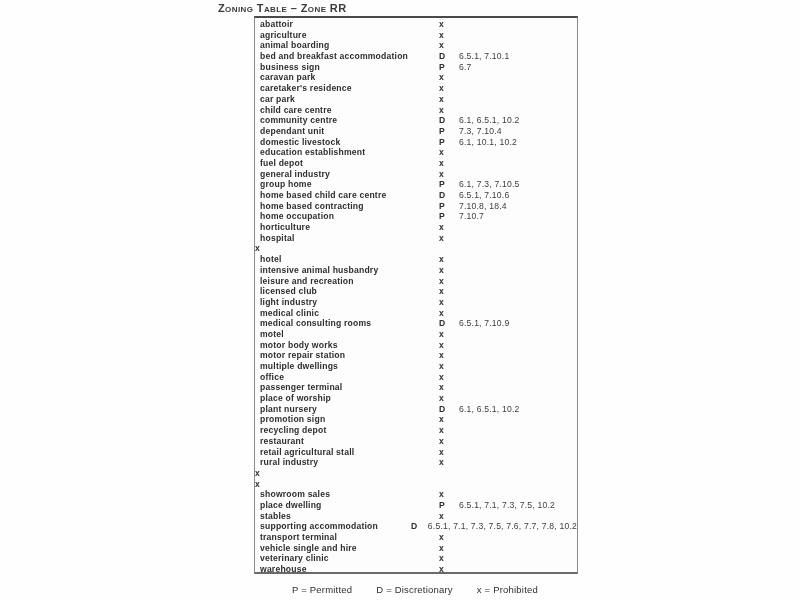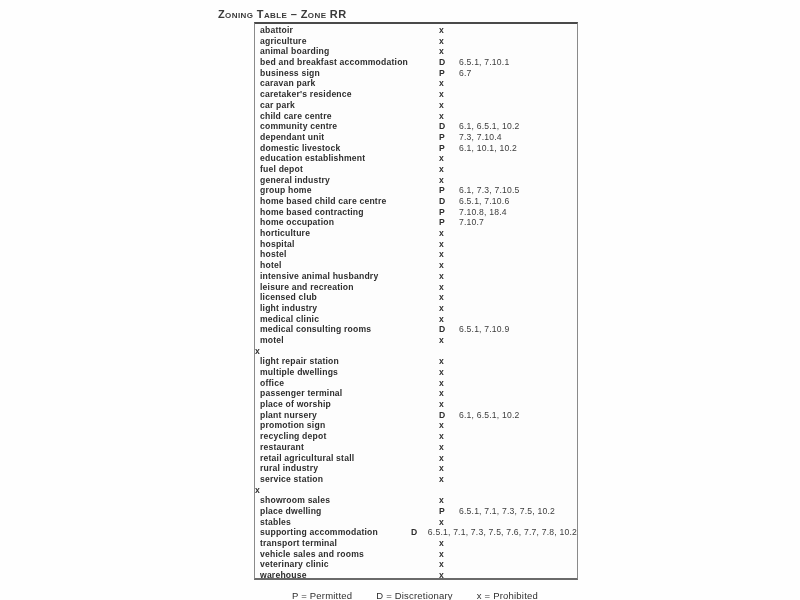--- a/index.html
+++ b/index.html
@@ -9,21 +9,21 @@
   .page {
     position: relative;
     width: 800px;
     height: 600px;
     background: #fefefe;
   }
 
   .doc {
     position: absolute;
     left: 214px;
-    top: 6px;
+    top: 0;
     width: 364px;
   }
 
   .title {
     font-size: 11px;
     font-weight: 700;
     font-variant: small-caps;
     letter-spacing: 0.4px;
     color: #3a3a3a;
     padding: 2px 0 2px 4px;
@@ -211,21 +211,20 @@
     <span class="refs"></span>
   </div>
 
   <div class="row">
     <span class="use">hospital</span>
     <span class="code">x</span>
     <span class="refs"></span>
   </div>
 
   <div class="row">
-    <span class="use">hostel</span>
     <span class="code">x</span>
     <span class="refs"></span>
   </div>
 
   <div class="row">
     <span class="use">hotel</span>
     <span class="code">x</span>
     <span class="refs"></span>
   </div>
 
@@ -265,26 +264,27 @@
     <span class="refs">6.5.1, 7.10.9</span>
   </div>
 
   <div class="row">
     <span class="use">motel</span>
     <span class="code">x</span>
     <span class="refs"></span>
   </div>
 
   <div class="row">
-    <span class="code">x</span>
-    <span class="refs"></span>
-  </div>
-
-  <div class="row">
-    <span class="use">light repair station</span>
+    <span class="use">motor body works</span>
+    <span class="code">x</span>
+    <span class="refs"></span>
+  </div>
+
+  <div class="row">
+    <span class="use">motor repair station</span>
     <span class="code">x</span>
     <span class="refs"></span>
   </div>
 
   <div class="row">
     <span class="use">multiple dwellings</span>
     <span class="code">x</span>
     <span class="refs"></span>
   </div>
 
@@ -336,21 +336,20 @@
     <span class="refs"></span>
   </div>
 
   <div class="row">
     <span class="use">rural industry</span>
     <span class="code">x</span>
     <span class="refs"></span>
   </div>
 
   <div class="row">
-    <span class="use">service station</span>
     <span class="code">x</span>
     <span class="refs"></span>
   </div>
 
   <div class="row">
     <span class="code">x</span>
     <span class="refs"></span>
   </div>
 
   <div class="row">
@@ -377,21 +376,21 @@
     <span class="refs">6.5.1, 7.1, 7.3, 7.5, 7.6, 7.7, 7.8, 10.2</span>
   </div>
 
   <div class="row">
     <span class="use">transport terminal</span>
     <span class="code">x</span>
     <span class="refs"></span>
   </div>
 
   <div class="row">
-    <span class="use">vehicle sales and rooms</span>
+    <span class="use">vehicle single and hire</span>
     <span class="code">x</span>
     <span class="refs"></span>
   </div>
 
   <div class="row">
     <span class="use">veterinary clinic</span>
     <span class="code">x</span>
     <span class="refs"></span>
   </div>
 

